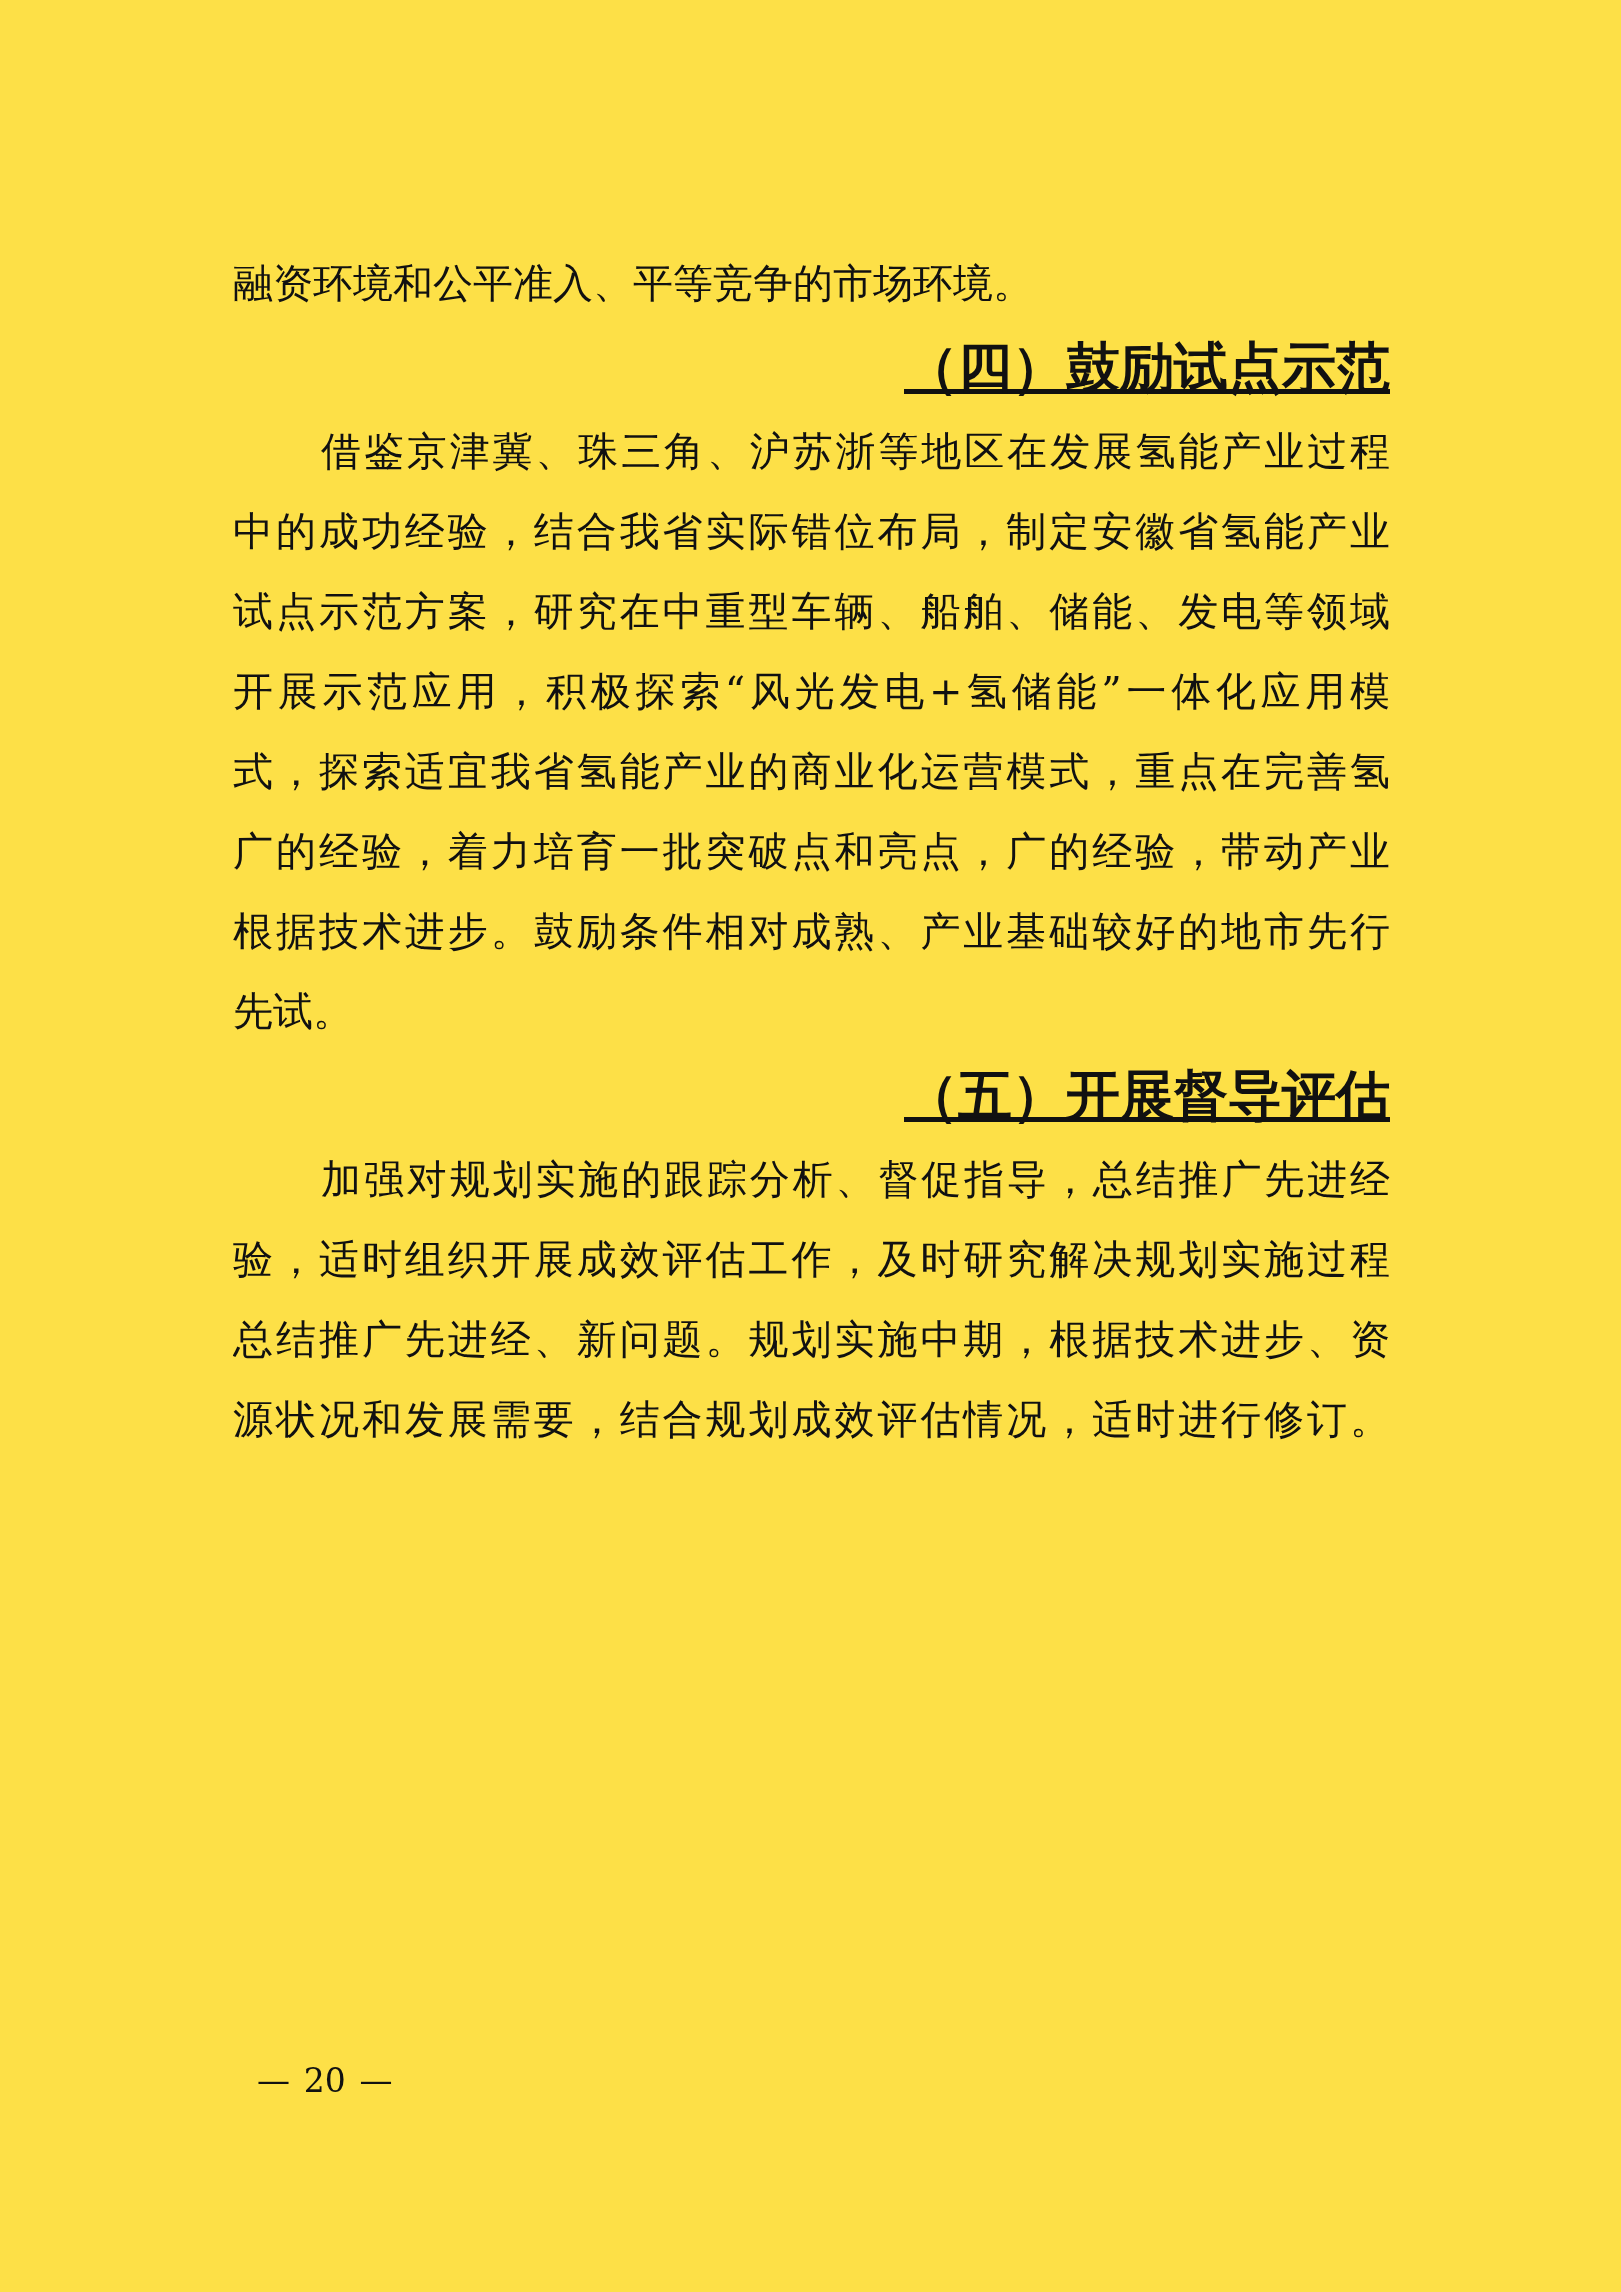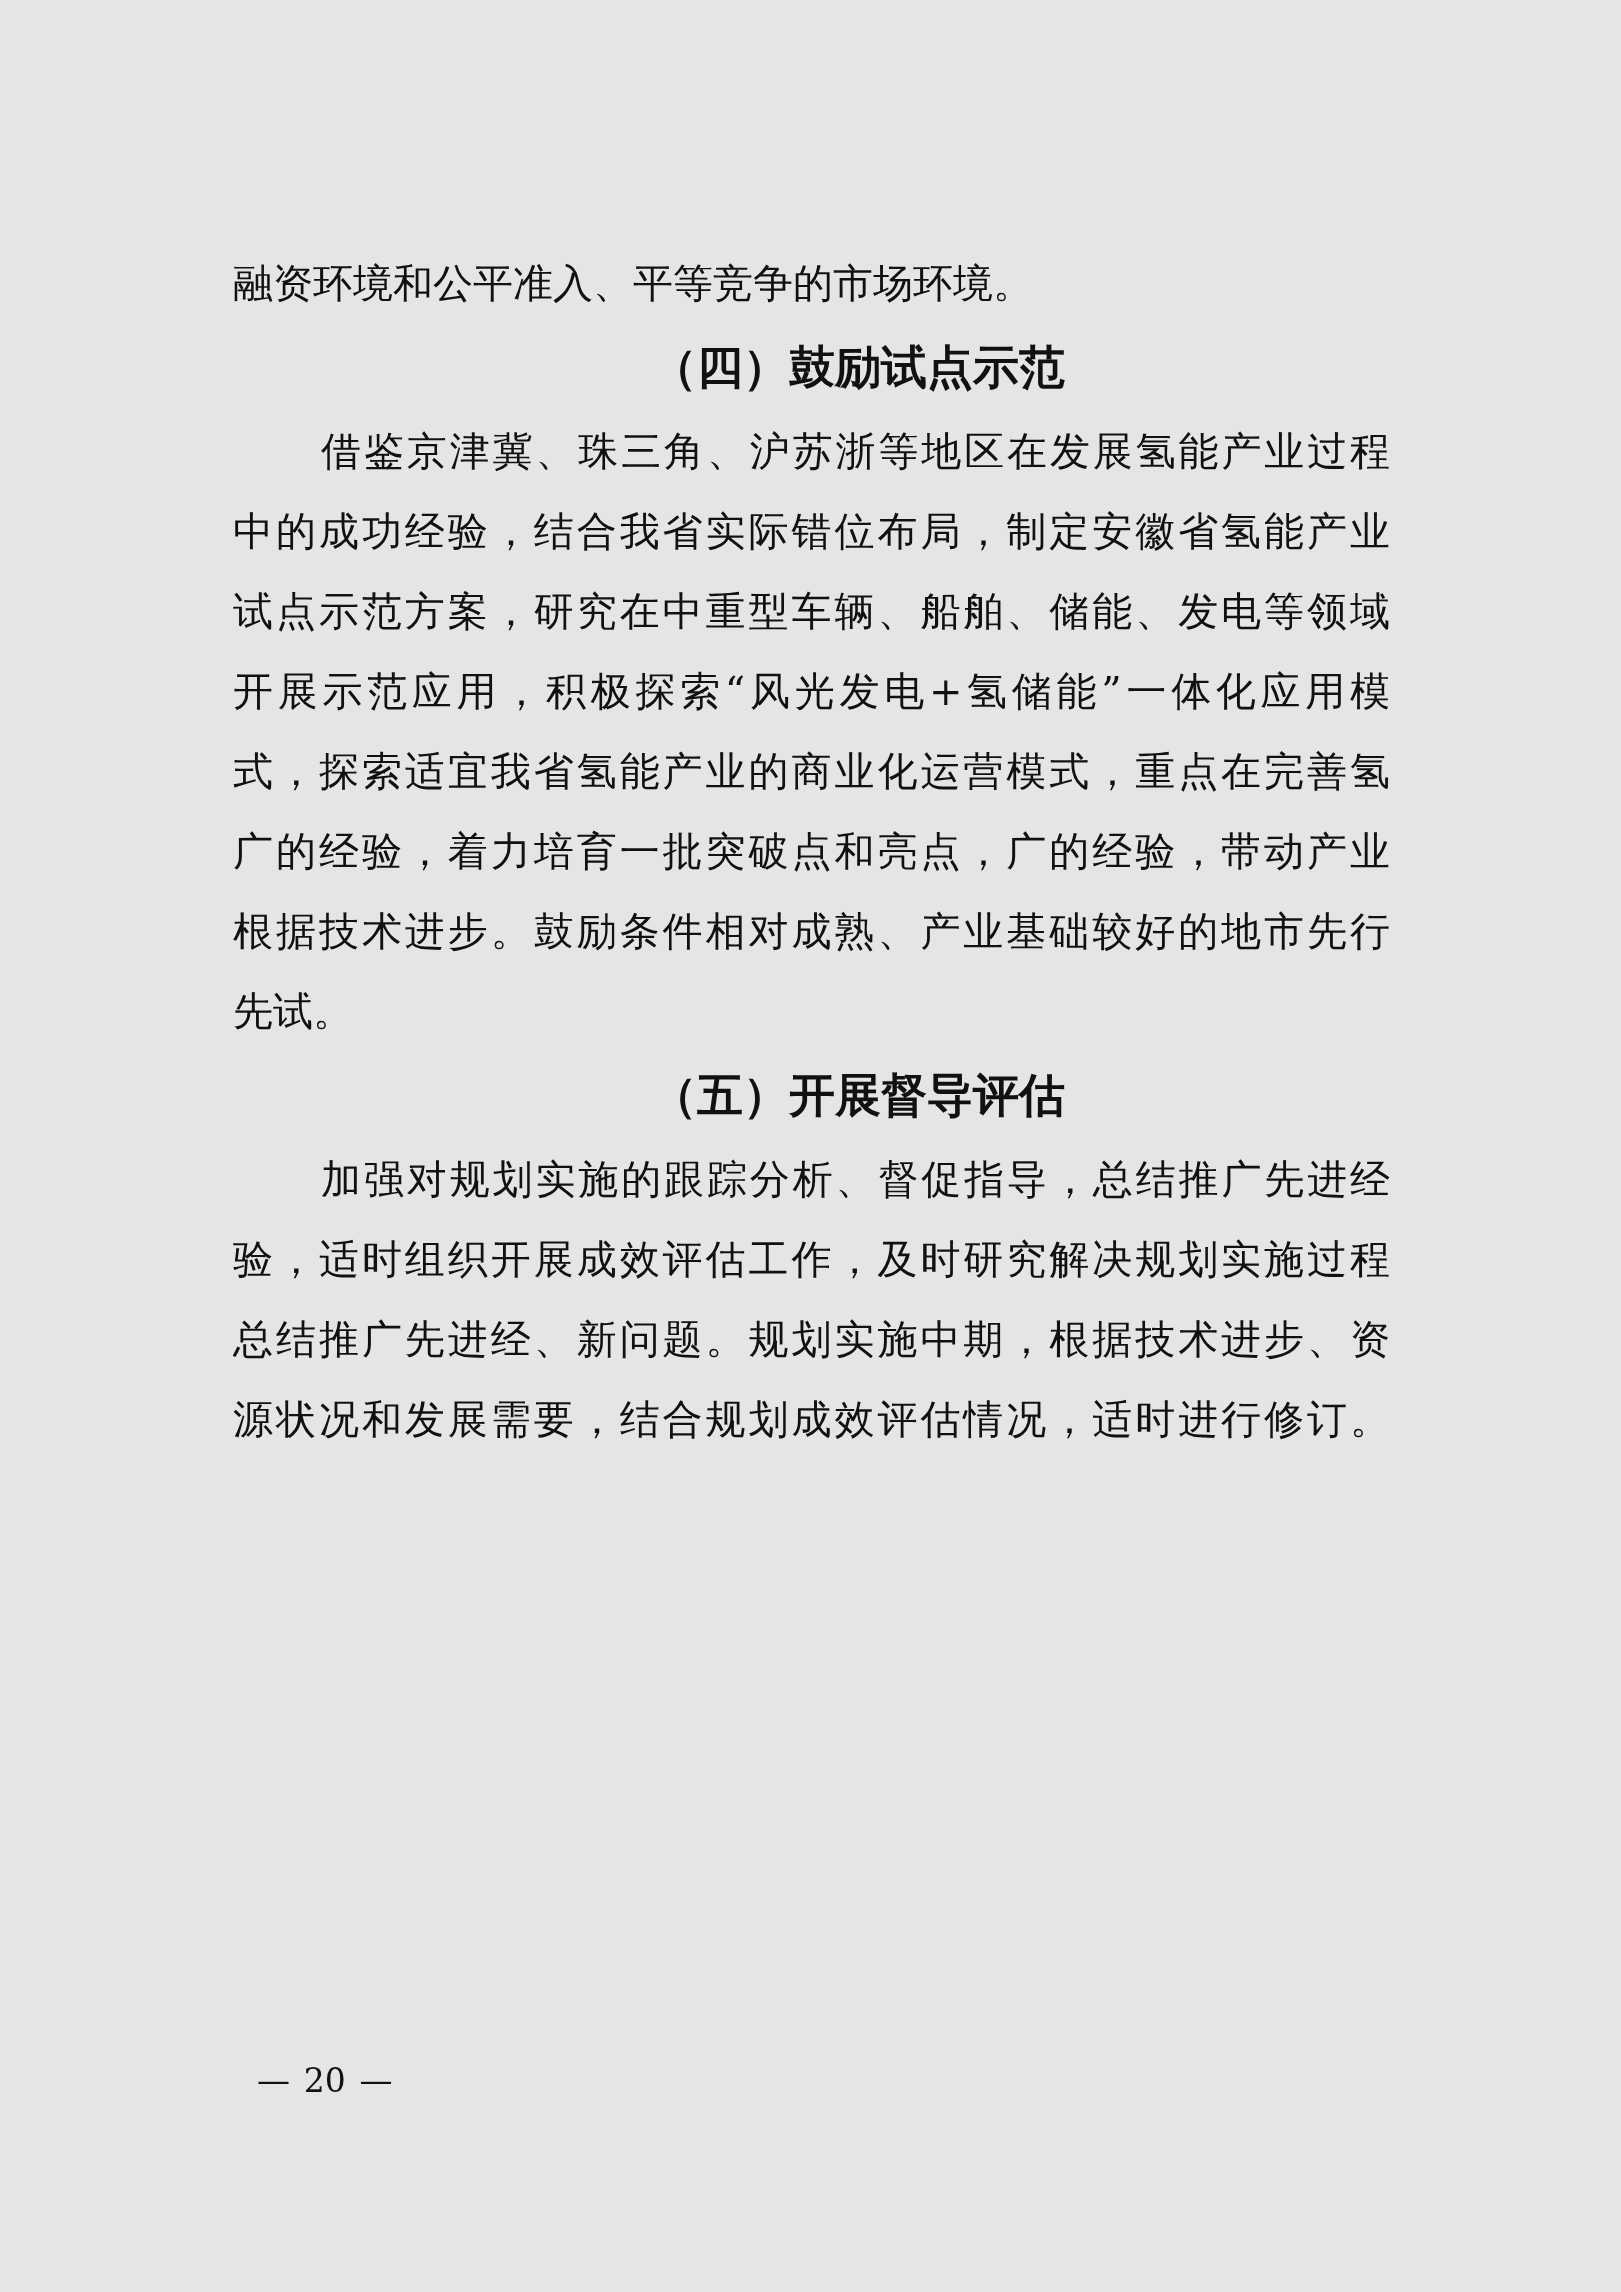--- a/index.html
+++ b/index.html
@@ -4,21 +4,21 @@
 <style>
   html, body {
     margin: 0;
     padding: 0;
     background: #ffffff;
   }
   .page {
     position: relative;
     width: 1621px;
     height: 2293px;
-    background: #e5e5e5;
+    background: #fde047;
     color: #111111;
     font-family: "DejaVu Serif", "Liberation Serif", serif;
     overflow: hidden;
   }
   .content {
     position: absolute;
     left: 233px;
     top: 243px;
     width: 1157px;
     font-size: 40px;
@@ -36,24 +36,25 @@
     text-align-last: left;
   }
   .text-line.para-start {
     text-indent: 88px;
   }
   .section-heading {
     height: 80px;
     overflow: hidden;
     margin: 3.9px 0 3.9px 0;
     padding-left: 93px;
-    font-size: 46px;
+    font-size: 54px;
     font-weight: bold;
     line-height: 80px;
-    text-align: center;
+    text-align: right;
+    text-decoration: underline;
   }
   .page-footer {
     position: absolute;
     left: 257px;
     top: 2061px;
     display: inline-flex;
     align-items: center;
     gap: 13.7px;
     font-size: 33px;
     line-height: 39px;

